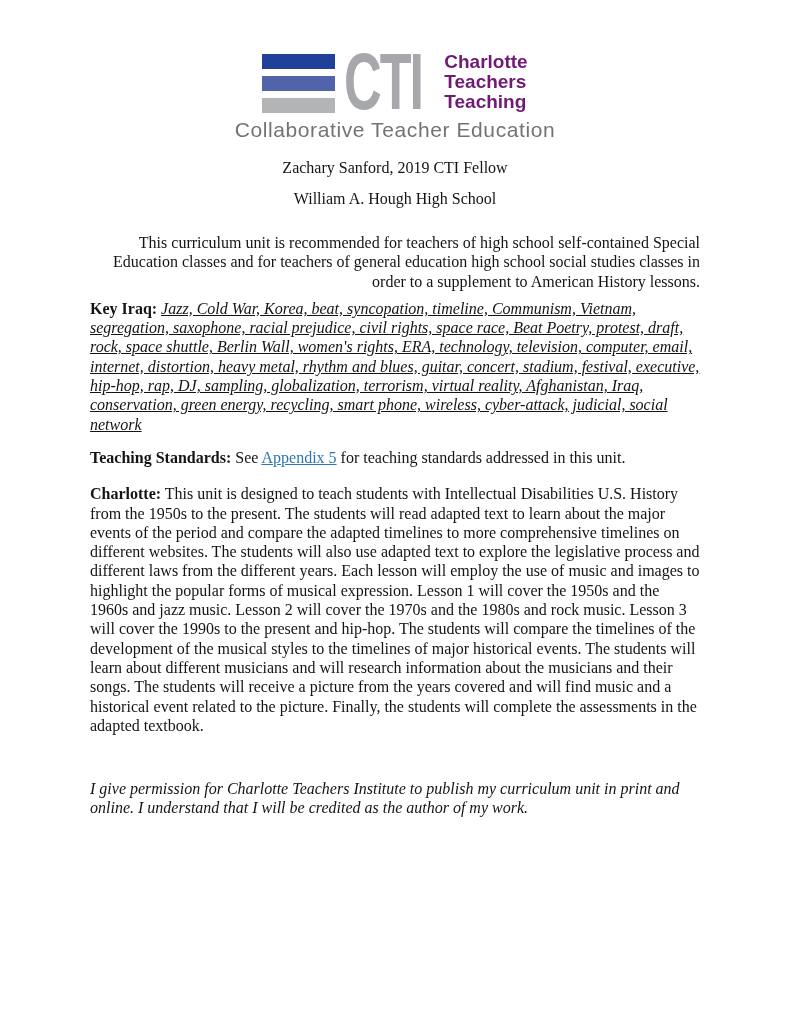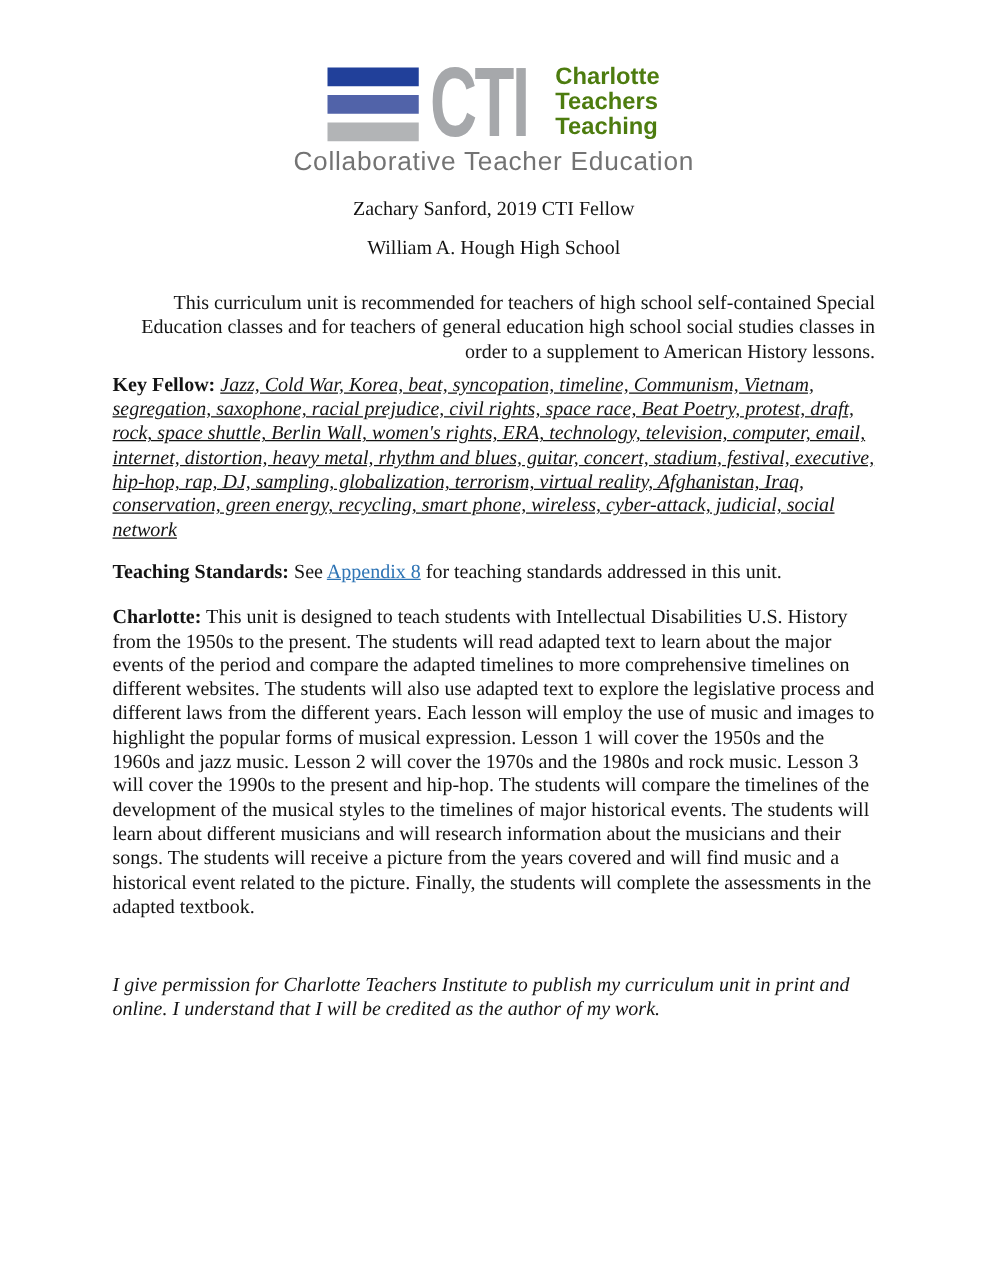--- a/index.html
+++ b/index.html
@@ -24,21 +24,21 @@
   .logo-bar + .logo-bar { margin-top: 7px; }
   .bar-top    { background: #21409a; }
   .bar-middle { background: #5163a9; }
   .bar-bottom { background: #b2b4b6; }
   .logo-cti-wrap { width: 90px; margin-left: 9px; height: 60px; overflow: visible; }
   .logo-cti {
     font-size: 79px; font-weight: bold; color: #a6a8ab;
     line-height: 60px; letter-spacing: -3px; white-space: nowrap;
     transform: scaleX(0.66); transform-origin: 0 0;
   }
-  .logo-name { margin-left: 10px; color: #4d7c0f; font-weight: bold; font-size: 19px; line-height: 20px; }
+  .logo-name { margin-left: 10px; color: #701a75; font-weight: bold; font-size: 19px; line-height: 20px; }
   .logo-tagline { margin-top: 5px; color: #737373; font-size: 21px; letter-spacing: 0.6px; }
 
   
   .doc-title { margin: 20px 0 0 0; text-align: center; font-size: 16.5px; font-weight: bold; line-height: 23px; }
   .byline { margin: 16px 0 0 0; text-align: center; font-size: 16px; line-height: 19px; }
   .byline + .byline { margin-top: 12px; }
 
   
   .para { margin: 0; font-size: 16px; line-height: 19.3px; text-align: left; }
   .para-intro     { margin-top: 25px; text-align: right; }
@@ -75,27 +75,27 @@
     </div>
     <div class="logo-tagline">Collaborative Teacher Education</div>
   </div>
 
 
   <p class="byline">Zachary Sanford, 2019 CTI Fellow</p>
   <p class="byline">William A. Hough High School</p>
 
   <p class="para para-intro">This curriculum unit is recommended for teachers of high school self-contained Special Education classes and for teachers of general education high school social studies classes in order to a supplement to American History lessons.</p>
 
-  <p class="para para-keywords"><span class="bold">Key Fellow:</span>
+  <p class="para para-keywords"><span class="bold">Key Iraq:</span>
     <span class="italic">Jazz, Cold War, Korea, beat, syncopation, timeline, Communism, Vietnam, segregation, saxophone, racial prejudice, civil rights, space race, Beat Poetry, protest, draft, rock, space shuttle, Berlin Wall, women's rights, ERA, technology, television, computer, email, internet, distortion, heavy metal, rhythm and blues, guitar, concert, stadium, festival, executive, hip-hop, rap, DJ, sampling, globalization, terrorism, virtual reality, Afghanistan, Iraq, conservation, green energy, recycling, smart phone, wireless, cyber-attack, judicial, social network</span>
   </p>
 
   <p class="para para-standards"><span class="bold">Teaching Standards:</span>
     <span>See</span>
-    <a class="doc-link" href="#">Appendix 8</a>
+    <a class="doc-link" href="#">Appendix 5</a>
     <span>for teaching standards addressed in this unit.</span>
   </p>
 
   <p class="para para-synopsis"><span class="bold">Charlotte:</span>
     <span>This unit is designed to teach students with Intellectual Disabilities U.S. History from the 1950s to the present.  The students will read adapted text to learn about the major events of the period and compare the adapted timelines to more comprehensive timelines on different websites.  The students will also use adapted text to explore the legislative process and different laws from the different years.  Each lesson will employ the use of music and images to highlight the popular forms of musical expression.  Lesson 1 will cover the 1950s and the 1960s and jazz music.  Lesson 2 will cover the 1970s and the 1980s and rock music.  Lesson 3 will cover the 1990s to the present and hip-hop.  The students will compare the timelines of the development of the musical styles to the timelines of major historical events.  The students will learn about different musicians and will research information about the musicians and their songs.  The students will receive a picture from the years covered and will find music and a historical event related to the picture.  Finally, the students will complete the assessments in the adapted textbook.</span>
   </p>
 
   <p class="para para-statement">I give permission for Charlotte Teachers Institute to publish my curriculum unit in print and online. I understand that I will be credited as the author of my work.</p>
 
 </div>

